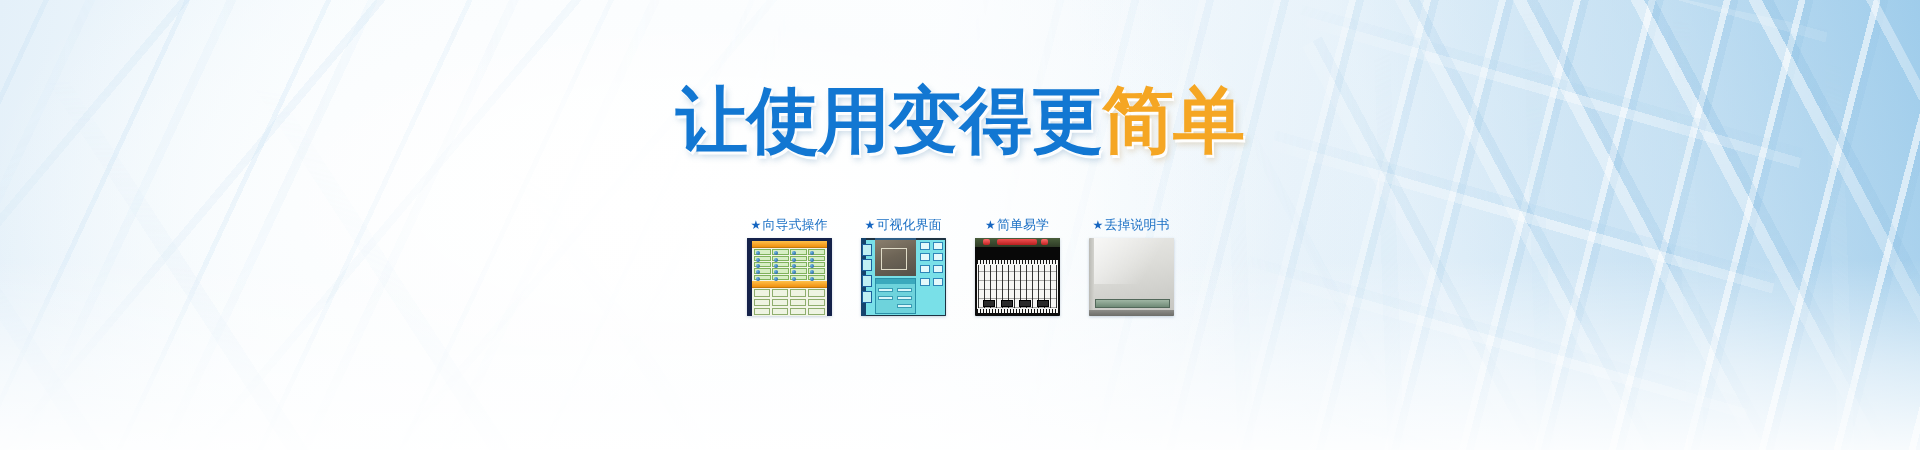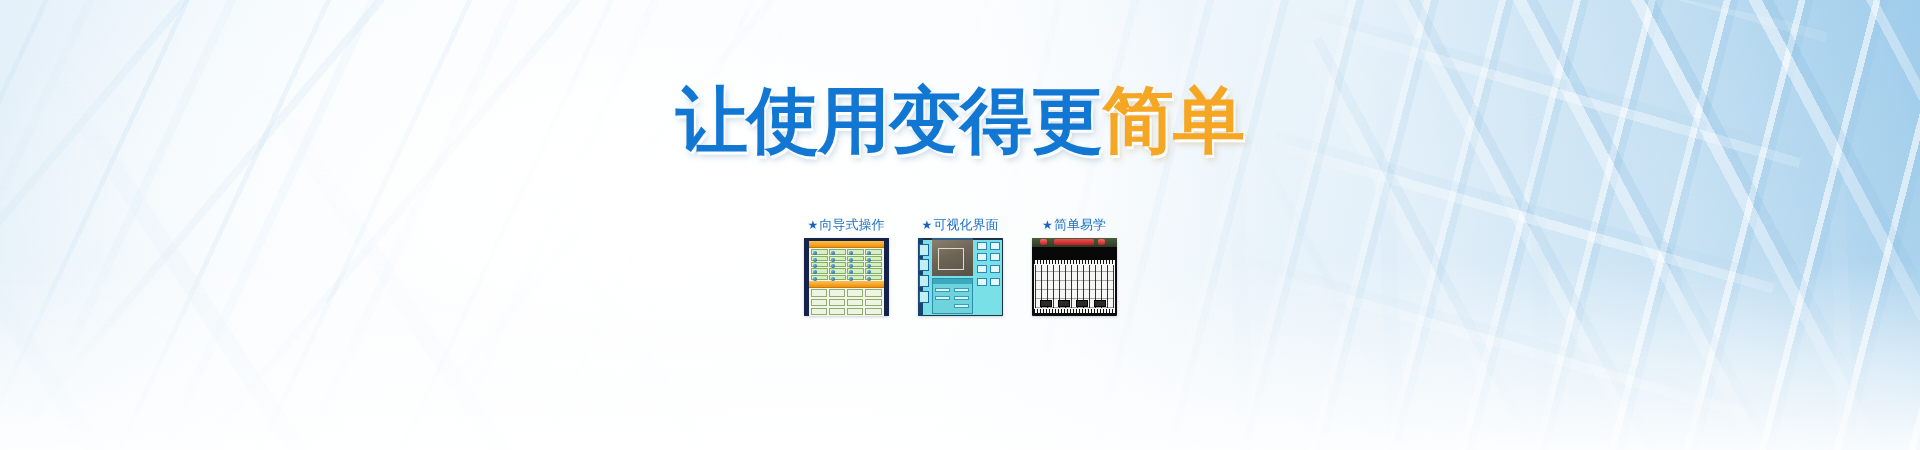--- a/index.html
+++ b/index.html
@@ -447,16 +447,28 @@
             <div class="lines"></div>
             <div class="box" style="left:6px;  width:12px"></div>
             <div class="box" style="left:24px; width:12px"></div>
             <div class="box" style="left:42px; width:12px"></div>
             <div class="box" style="left:60px; width:12px"></div>
             <div class="perf bot"></div>
           </div>
         </div>
       </div>
 
+      <div class="feature">
+        <div class="feature-label">
+          <span class="star">★</span><span>丢掉说明书</span>
+        </div>
+        <div class="thumb t4">
+          <div class="face"></div>
+          <div class="shade"></div>
+          <div class="sidebar2"></div>
+          <div class="strip"></div>
+          <div class="darkedge"></div>
+        </div>
+      </div>
 
     </div>
   </div>
 </div>
 
 </body></html>

